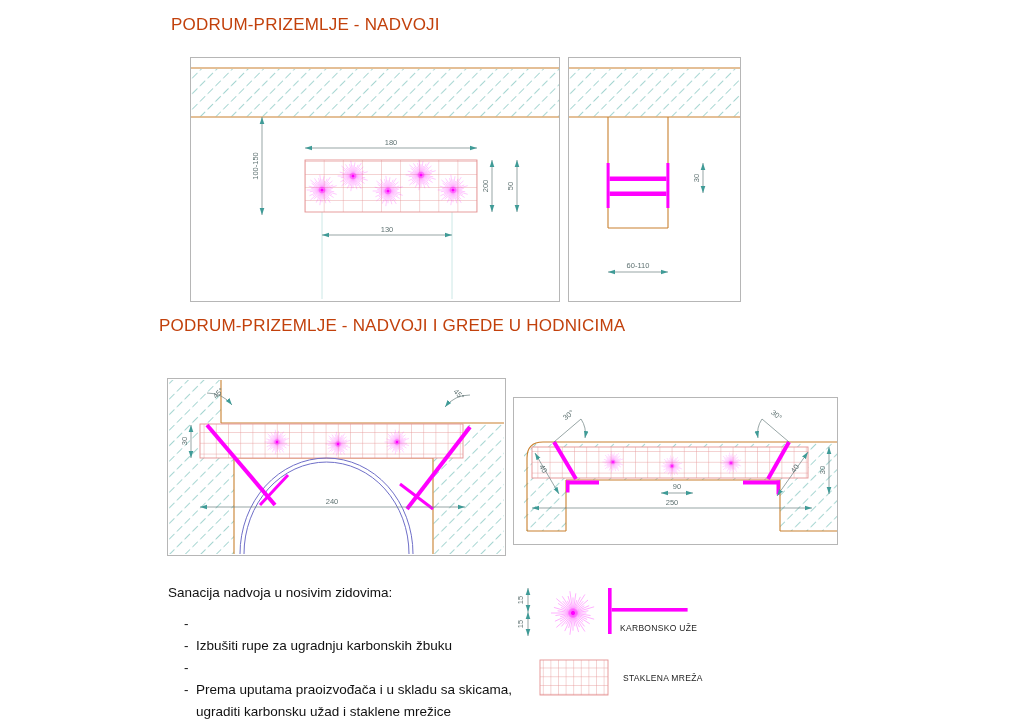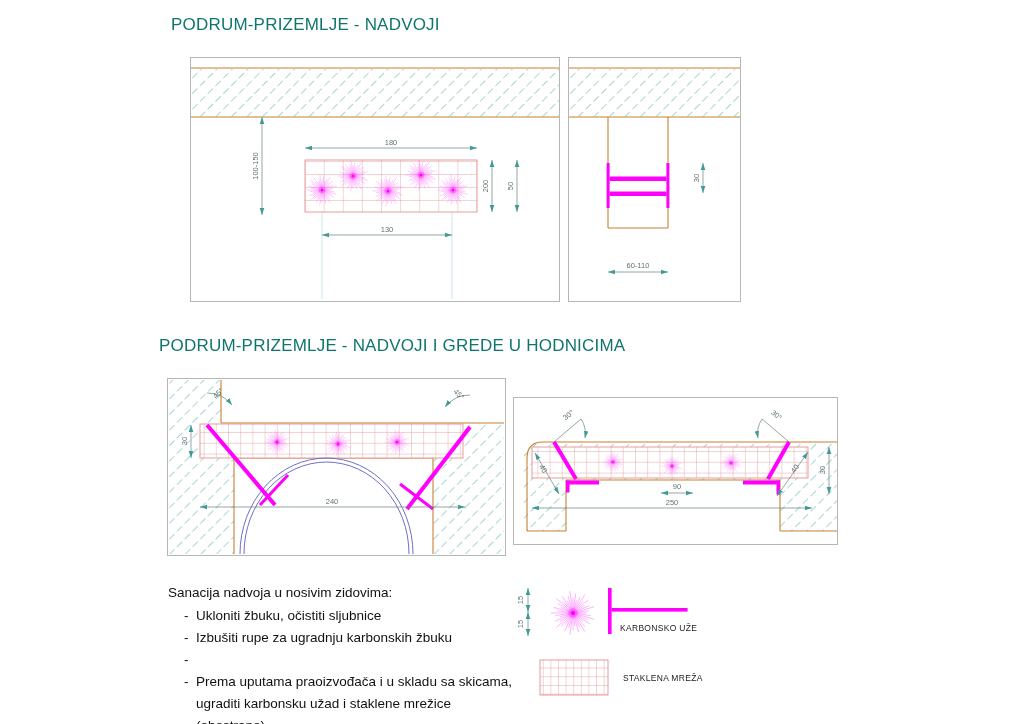--- a/index.html
+++ b/index.html
@@ -1,18 +1,18 @@
 <!DOCTYPE html>
 <html style="--wall_outline: #c9802e; --hatch: #a7d6d2; --mesh: #e49292; --carbon: #ff00ff; --arch: #6f6fc8; --dim_line: #6b8080; --dim_arrow: #3f9b97;"><head>
 <meta charset="utf-8">
 <style>
   html,body{margin:0;padding:0;background:#ffffff;}
   .page{position:relative;width:1024px;height:724px;background:#fff;overflow:hidden;
         font-family:"Liberation Sans",sans-serif;}
-  .title{position:absolute;font-size:17px;color:#0f766e;letter-spacing:.2px;white-space:nowrap;}
+  .title{position:absolute;font-size:17px;color:#c2410c;letter-spacing:.2px;white-space:nowrap;}
   svg.panel{position:absolute;overflow:visible;}
   .panel-border{fill:none;stroke:#b6b6b6;stroke-width:1;}
   .orange{stroke:var(--wall_outline);stroke-width:1.1;fill:none;}
   .hatchfill{fill:url(#hatch);stroke:none;}
   .hatchline{stroke:var(--hatch);stroke-width:1;}
   .meshA{fill:url(#meshA);stroke:var(--mesh);stroke-width:.9;}
   .meshB{fill:url(#meshB);stroke:var(--mesh);stroke-width:.9;}
   .meshL{fill:url(#meshL);stroke:var(--mesh);stroke-width:.9;}
   .meshline{stroke:var(--mesh);stroke-width:.8;fill:none;}
   .white{fill:#fff;stroke:none;}
@@ -24,21 +24,21 @@
   .mag{stroke:var(--carbon);fill:none;}
   .magfill{fill:var(--carbon);stroke:none;}
   .arch{stroke:var(--arch);stroke-width:1;fill:none;}
   .arrhead{fill:var(--dim_arrow);stroke:none;}
   .ray{stroke:var(--carbon);stroke-width:.8;opacity:.4;}
   .rayglow{fill:var(--carbon);opacity:.28;}
   .dot{fill:var(--carbon);}
   .legend-label{fill:#1b1b1b;font-size:8.5px;letter-spacing:.3px;}
   .notes{position:absolute;left:168px;top:582px;width:400px;color:#111;
          font-size:13.5px;line-height:22px;}
-  .notes-title{margin:0 0 1px 0;}
+  .notes-title{margin:0 0 9px 0;}
   .note-row{display:flex;}
   .dash{width:28px;padding-left:16px;box-sizing:border-box;}
   .note-text{width:320px;}
 </style>
 </head>
 <body>
 
 <div class="page">
 
   <svg width="0" height="0" style="position:absolute" aria-hidden="true">
@@ -164,21 +164,21 @@
       <rect class="magfill" x="41.6" y="134.5" width="56.8" height="4.5"></rect>
     </g>
     <g>
       <line class="dimline witharrows" x1="135" y1="106" x2="135" y2="136"></line>
       <text class="dimtext" text-anchor="middle" x="131" y="121" transform="rotate(-90 131 121)">30</text>
       <line class="dimline witharrows" x1="40" y1="215" x2="100" y2="215"></line>
       <text class="dimtext" text-anchor="middle" x="70" y="211">60-110</text>
     </g>
   </svg>
 
-  <div class="title" style="left:159px;top:336px">PODRUM-PRIZEMLJE - NADVOJI I GREDE U HODNICIMA</div>
+  <div class="title" style="left:159px;top:316px">PODRUM-PRIZEMLJE - NADVOJI I GREDE U HODNICIMA</div>
 
   <svg class="panel" style="left:167px;top:378px" width="339" height="178" viewBox="0 0 339 178">
     <rect class="panel-border" x="0.5" y="0.5" width="338" height="177"></rect>
     <g>
       <rect class="hatchfill" x="2" y="2" width="52" height="78"></rect>
       <rect class="hatchfill" x="2" y="80" width="65" height="96"></rect>
       <path class="hatchfill" d="M 296,45 H 337 V 176 H 266 V 80 H 296 Z"></path>
     </g>
     <g>
       <line class="orange" x1="54" y1="2" x2="54" y2="45"></line>
@@ -264,21 +264,20 @@
       <text class="dimtext" text-anchor="middle" x="159" y="108">250</text>
       <line class="dimline witharrows" x1="316" y1="50" x2="316" y2="97"></line>
       <text class="dimtext" text-anchor="middle" x="312" y="73" transform="rotate(-90 312 73)">30</text>
     </g>
   </svg>
 
   <div class="notes">
     <div class="notes-title">Sanacija nadvoja u nosivim zidovima:</div>
     <div class="note-row">
       <span class="dash">-</span>
-      <span class="note-text">Ukloniti žbuku, očistiti sljubnice</span>
     </div>
     <div class="note-row">
       <span class="dash">-</span>
       <span class="note-text">Izbušiti rupe za ugradnju karbonskih žbuku</span>
     </div>
     <div class="note-row">
       <span class="dash">-</span>
     </div>
     <div class="note-row">
       <span class="dash">-</span>

